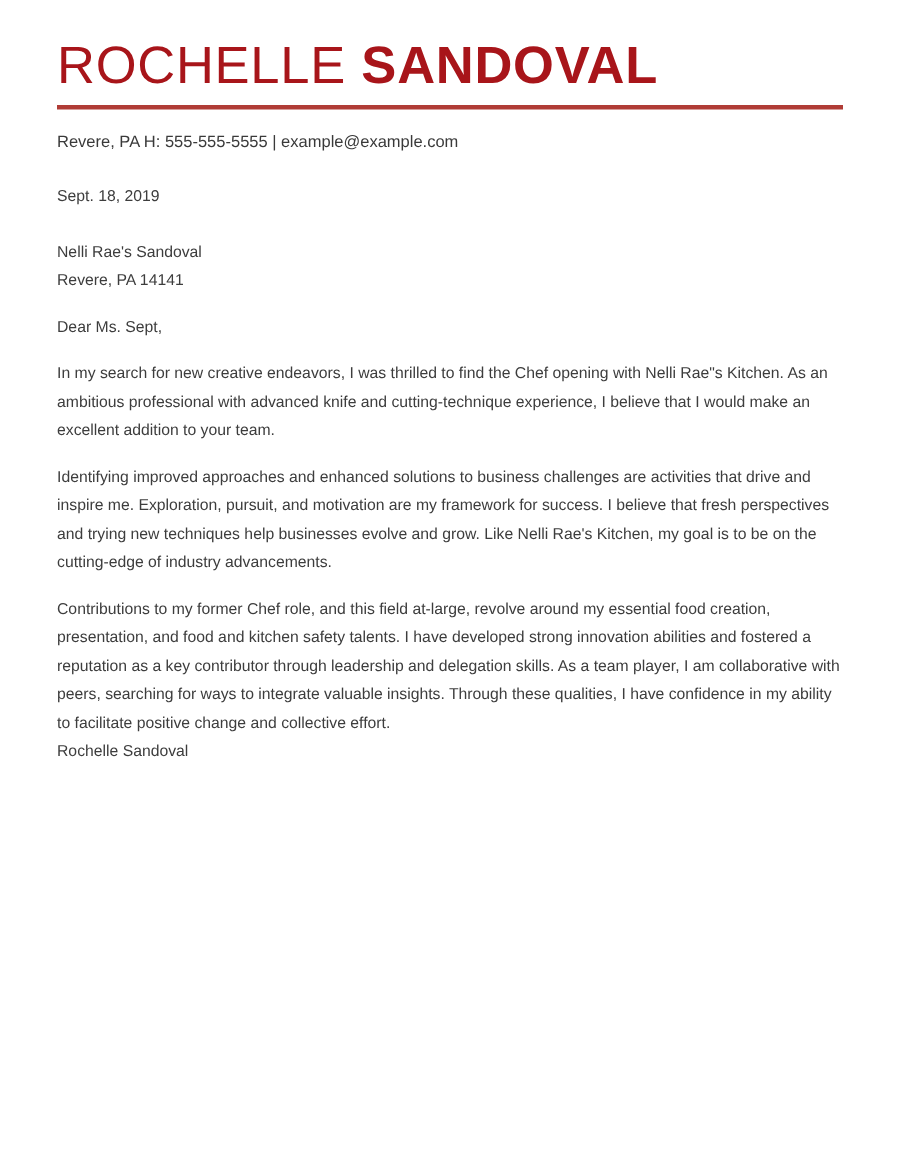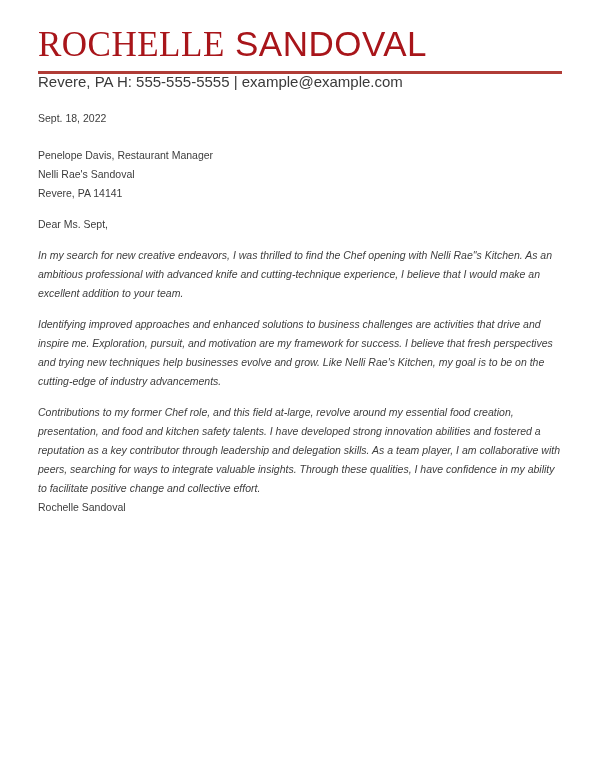--- a/index.html
+++ b/index.html
@@ -22,66 +22,65 @@
     top: 24px;
     width: 524px;
   }
   .name-heading {
     margin: 0;
     font-size: 35px;
     line-height: 40px;
     letter-spacing: 0.5px;
     white-space: nowrap;
   }
-  .name-first { font-weight: 400; font-family: Liberation Serif, serif; }
-  .name-last  { font-weight: 400; }
+  .name-first { font-weight: 400; }
+  .name-last  { font-weight: 700; }
   .header-divider {
     width: 524px;
     height: 3px;
     margin-top: 6px;
     border: none;
   }
   .contact-line {
-    margin-top: 1px;
-    font-size: 15px;
+    margin-top: 15px;
+    font-size: 11px;
     line-height: 14px;
     color: #3a3a3a;
   }
   .letter {
     margin-top: 20px;
     font-size: 10.5px;
     line-height: 19px;
     color: #3d3d3d;
   }
   .block { margin: 0 0 12px 0; }
   .date-block { margin-bottom: 18px; }
   .sig-block  { margin-bottom: 0; }
-  .letter p { margin: 0 0 12px 0; font-style: italic; }
+  .letter p { margin: 0 0 12px 0; }
   .letter p:last-of-type { margin-bottom: 0; }
 </style>
 </head>
 <body>
 
 <div class="page">
   <div class="content">
 
     <header>
       <h1 class="name-heading" style="color: rgb(168, 21, 26);">
         <span class="name-first">ROCHELLE</span><span>&nbsp;</span><span class="name-last">SANDOVAL</span>
       </h1>
       <div class="header-divider" style="background: rgb(176, 60, 54);"></div>
       <div class="contact-line">Revere, PA H: 555-555-5555 | example@example.com</div>
     </header>
 
     <section class="letter">
 
-      <div class="block date-block">Sept. 18, 2022</div>
+      <div class="block date-block">Sept. 18, 2019</div>
 
       <div class="block">
-        <div>Penelope Davis, Restaurant Manager</div>
         <div>Nelli Rae's Sandoval</div>
         <div>Revere, PA 14141</div>
       </div>
 
       <div class="block">Dear Ms. Sept,</div>
 
       <p>In my search for new creative endeavors, I was thrilled to find the Chef opening with Nelli Rae"s Kitchen. As an ambitious professional with advanced knife and cutting-technique experience, I believe that I would make an excellent addition to your team.</p>
       <p>Identifying improved approaches and enhanced solutions to business challenges are activities that drive and inspire me. Exploration, pursuit, and motivation are my framework for success. I believe that fresh perspectives and trying new techniques help businesses evolve and grow. Like Nelli Rae's Kitchen, my goal is to be on the cutting-edge of industry advancements.</p>
       <p>Contributions to my former Chef role, and this field at-large, revolve around my essential food creation, presentation, and food and kitchen safety talents. I have developed strong innovation abilities and fostered a reputation as a key contributor through leadership and delegation skills. As a team player, I am collaborative with peers, searching for ways to integrate valuable insights. Through these qualities, I have confidence in my ability to facilitate positive change and collective effort.</p>
 

